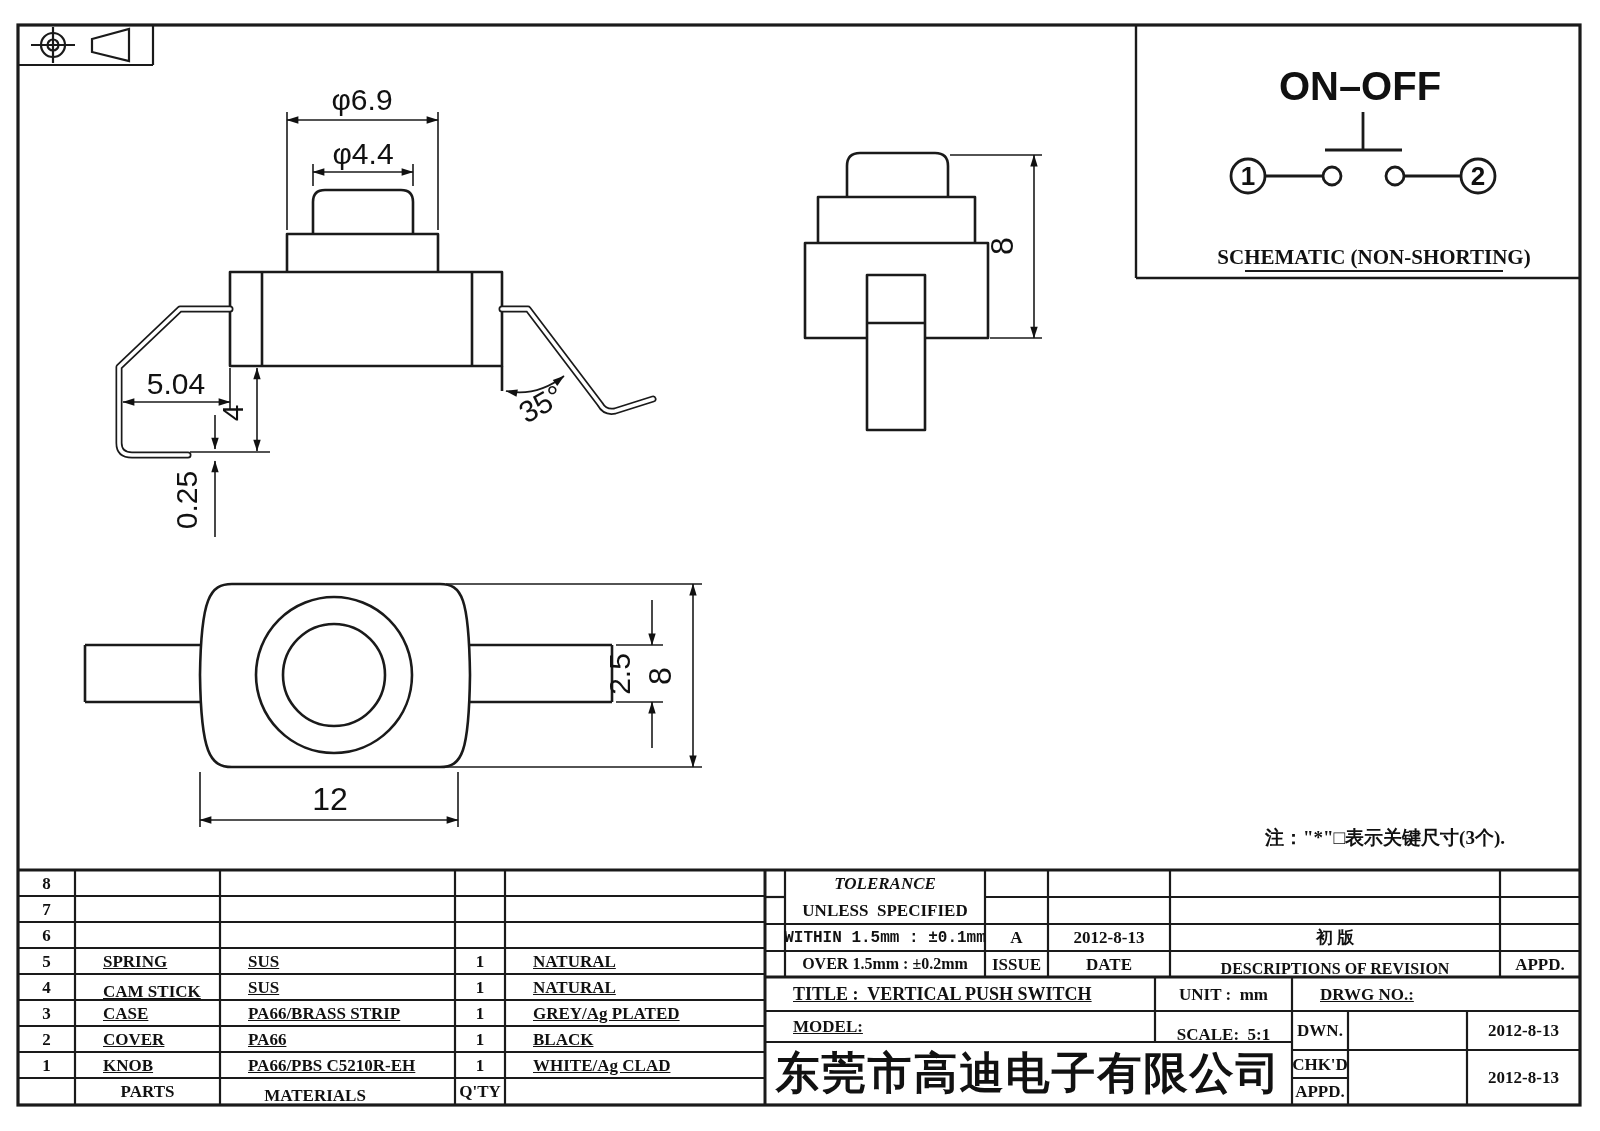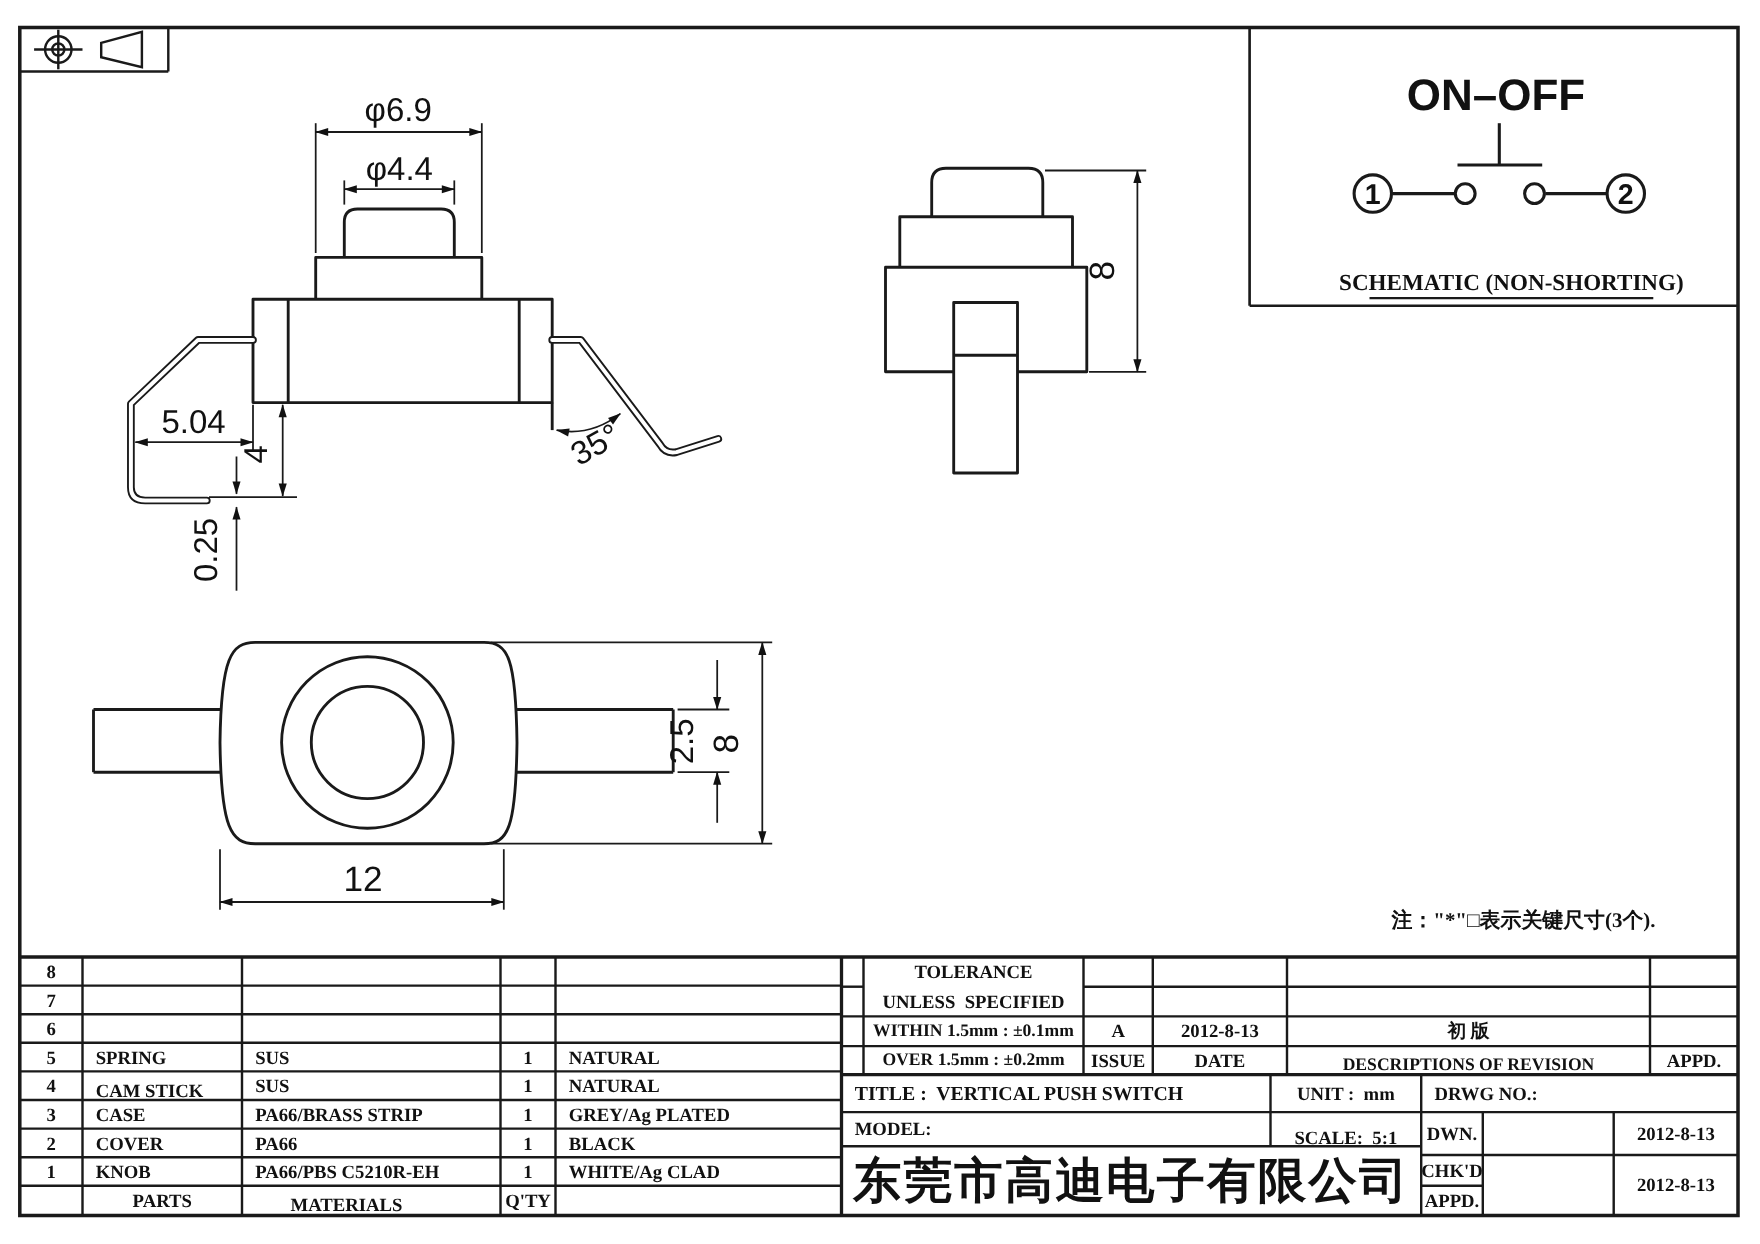--- a/index.html
+++ b/index.html
@@ -1,21 +1,21 @@
 <!DOCTYPE html>
 <html><head>
 <meta charset="utf-8">
 <style>
   html,body{margin:0;padding:0;background:#e8e8e8;}
   #page{position:relative;width:1600px;height:1131px;background:#ffffff;overflow:hidden;
         font-family:"Liberation Serif",serif;color:#111;}
   .t{position:absolute;display:flex;align-items:center;font-weight:bold;font-size:17px;
      color:#111;white-space:pre;line-height:1;}
   .c{justify-content:center;text-align:center;}
-  .l{padding-left:12px;box-sizing:border-box;}
+  .l{padding-left:28px;box-sizing:border-box;text-decoration:underline;}
   .small{font-size:16px;}
   .company{font-size:44px;font-weight:600;letter-spacing:2px;}
   .note{font-size:19px;}
   svg text{fill:#111;}
   .dim{font-family:"Liberation Sans",sans-serif;font-size:30px;}
   .dimbig{font-family:"Liberation Sans",sans-serif;font-size:32px;}
   .onoff{font-family:"Liberation Sans",sans-serif;font-size:40px;font-weight:600;}
   .term{font-family:"Liberation Sans",sans-serif;font-size:26px;font-weight:bold;}
   .schcap{font-family:"Liberation Serif",serif;font-size:21px;font-weight:bold;}
 </style>
@@ -227,23 +227,23 @@
 <span class="t l" style="left:220px;top:1052px;width:235px;height:26px;">PA66/PBS C5210R-EH</span>
 <span class="t c" style="left:455px;top:1052px;width:50px;height:26px;">1</span>
 <span class="t l" style="left:505px;top:1052px;width:212px;height:26px;">WHITE/Ag CLAD</span>
 
 <span class="t c" style="left:18px;top:1138px;width:57px;height:27px;">NO.</span>
 <span class="t c" style="left:75px;top:1078px;width:145px;height:27px;">PARTS</span>
 <span class="t c" style="left:220px;top:1082px;width:190px;height:27px;">MATERIALS</span>
 <span class="t c" style="left:455px;top:1078px;width:50px;height:27px;">Q'TY</span>
 
 
-<span class="t c" style="left:785px;top:870px;width:200px;height:27px;">TOLERANCE</span>
+<span class="t c" style="left:785px;top:870px;width:200px;height:27px;font-style:italic;">TOLERANCE</span>
 <span class="t c" style="left:785px;top:897px;width:200px;height:27px;">UNLESS  SPECIFIED</span>
-<span class="t c small" style="left:785px;top:924px;width:200px;height:27px;">WITHIN 1.5mm : ±0.1mm</span>
+<span class="t c small" style="left:785px;top:924px;width:200px;height:27px;font-family:Liberation Mono, monospace;">WITHIN 1.5mm : ±0.1mm</span>
 <span class="t c small" style="left:785px;top:951px;width:200px;height:26px;">OVER 1.5mm : ±0.2mm</span>
 <span class="t c" style="left:985px;top:924px;width:63px;height:27px;">A</span>
 <span class="t c" style="left:1048px;top:924px;width:122px;height:27px;">2012-8-13</span>
 <span class="t c" style="left:1170px;top:924px;width:330px;height:27px;">初 版</span>
 <span class="t c" style="left:985px;top:951px;width:63px;height:26px;">ISSUE</span>
 <span class="t c" style="left:1048px;top:951px;width:122px;height:26px;">DATE</span>
 <span class="t c small" style="left:1170px;top:951px;width:330px;height:36px;">DESCRIPTIONS OF REVISION</span>
 <span class="t c" style="left:1500px;top:951px;width:80px;height:26px;">APPD.</span>
 
 

